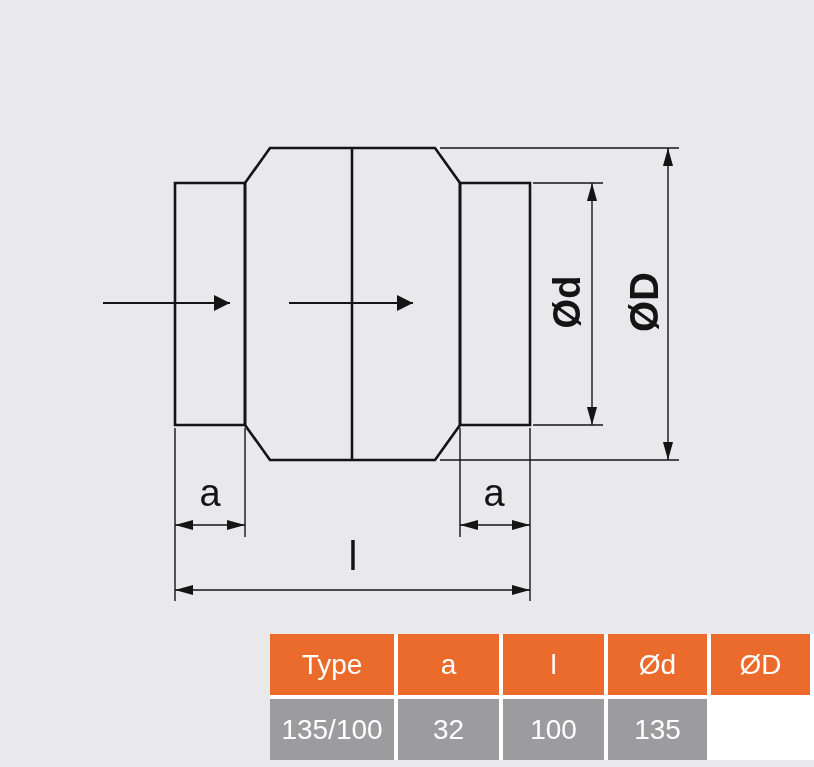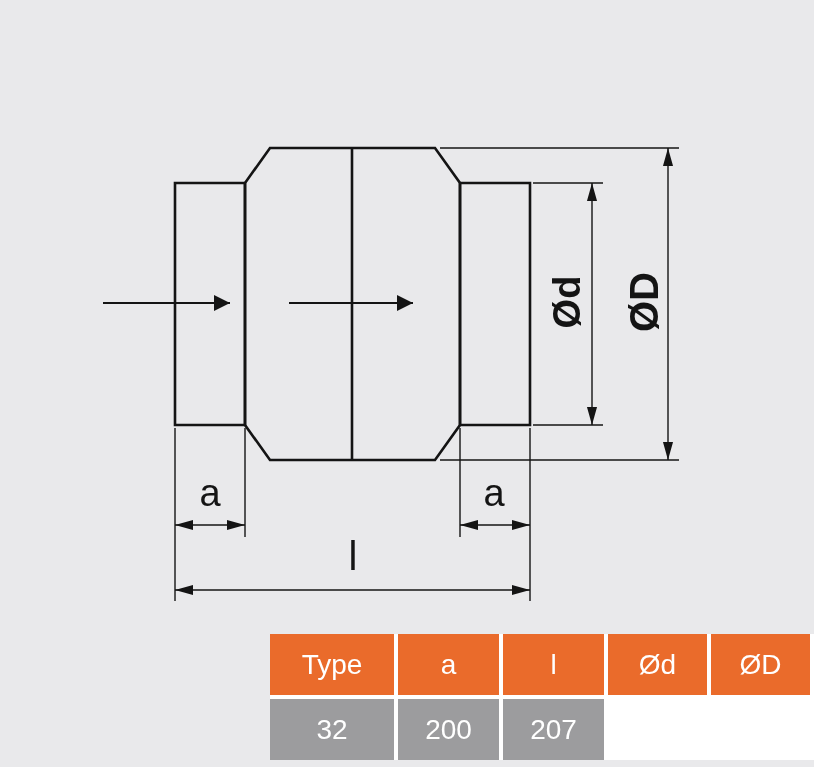--- a/index.html
+++ b/index.html
@@ -105,18 +105,19 @@
     </g>
   </svg>
 
   <div class="spec-table">
     <div class="cell header">Type</div>
     <div class="cell header">a</div>
     <div class="cell header">l</div>
     <div class="cell header">Ød</div>
     <div class="cell header">ØD</div>
 
+    <div class="cell data">135/100</div>
     <div class="cell data">32</div>
-    <div class="cell data">200</div>
-    <div class="cell data">207</div>
+    <div class="cell data">100</div>
+    <div class="cell data">135</div>
   </div>
 
 </div>
 
 </body></html>

